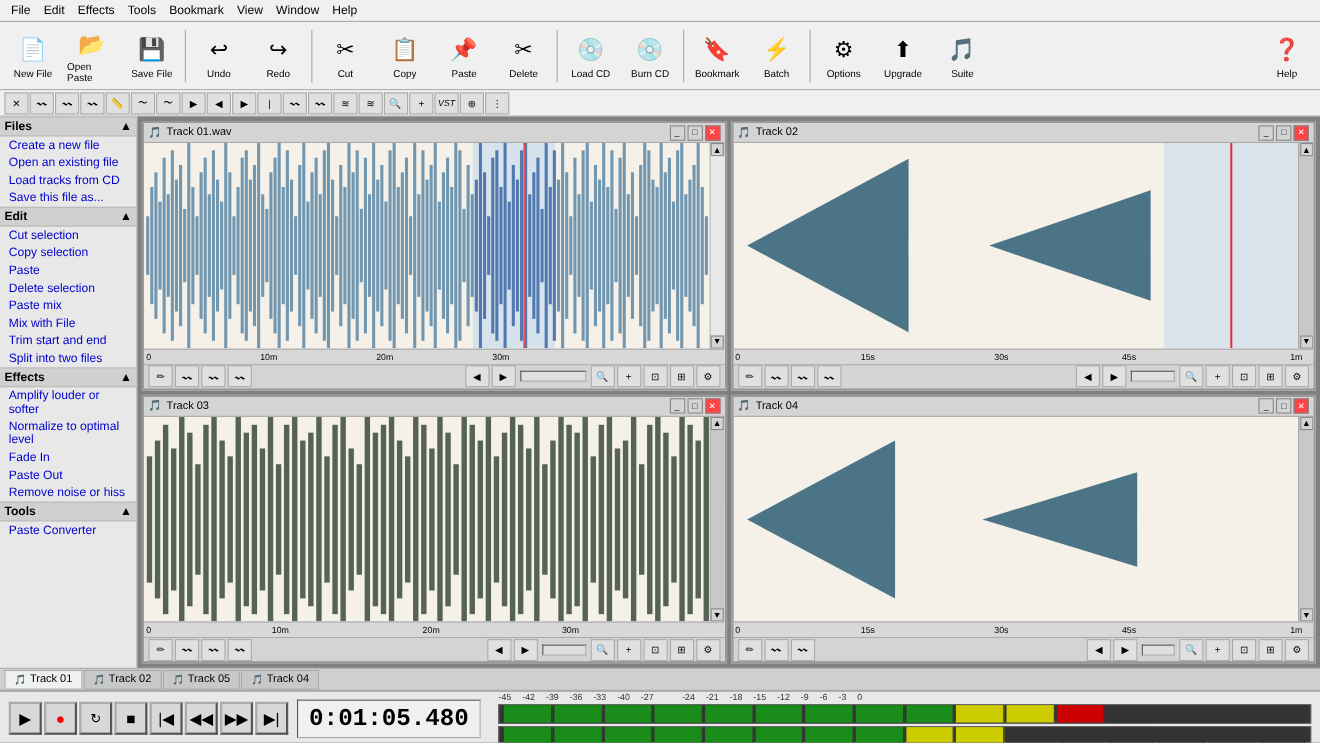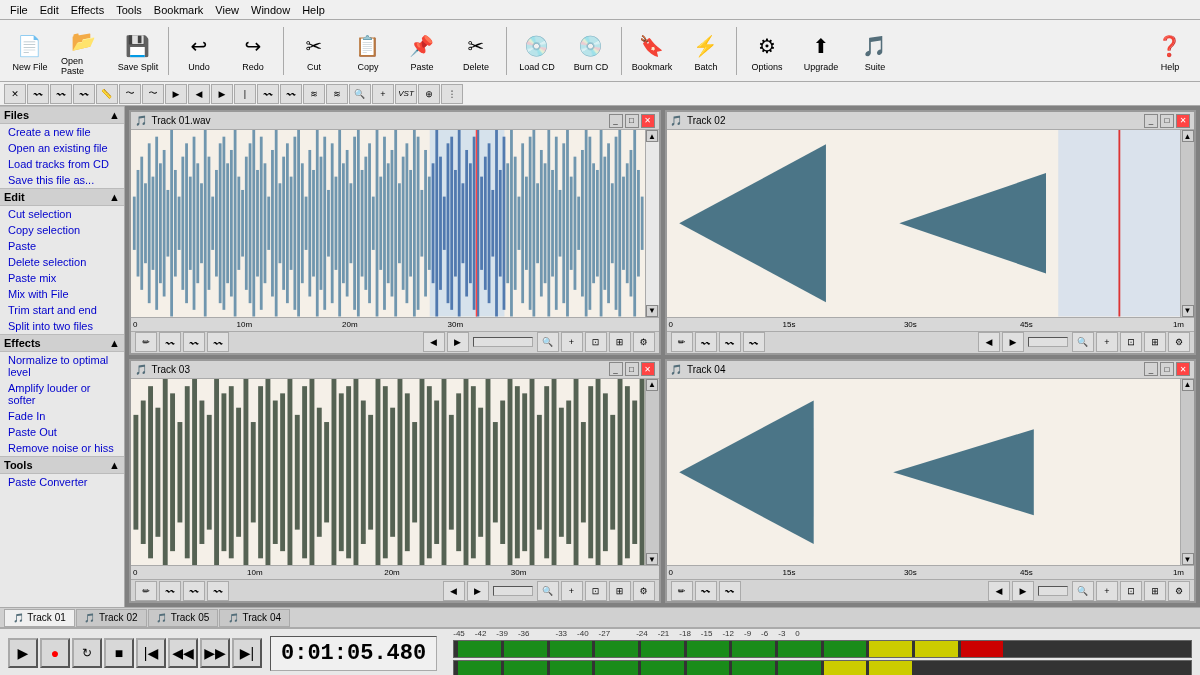--- a/index.html
+++ b/index.html
@@ -79,21 +79,21 @@
   <div class="toolbar-btn">
     <div class="toolbar-icon">📄</div>
     <span>New File</span>
   </div>
   <div class="toolbar-btn">
     <div class="toolbar-icon">📂</div>
     <span>Open Paste</span>
   </div>
   <div class="toolbar-btn">
     <div class="toolbar-icon">💾</div>
-    <span>Save Split</span>
+    <span>Save File</span>
   </div>
   <div class="toolbar-separator"></div>
   <div class="toolbar-btn">
     <div class="toolbar-icon">↩</div>
     <span>Undo</span>
   </div>
   <div class="toolbar-btn">
     <div class="toolbar-icon">↪</div>
     <span>Redo</span>
   </div>
@@ -197,22 +197,22 @@
     <div class="sidebar-item">Delete selection</div>
     <div class="sidebar-item">Paste mix</div>
     <div class="sidebar-item">Mix with File</div>
     <div class="sidebar-item">Trim start and end</div>
     <div class="sidebar-item">Split into two files</div>
 
     <div class="sidebar-section-header">
       <span>Effects</span>
       <span>▲</span>
     </div>
+    <div class="sidebar-item">Amplify louder or softer</div>
     <div class="sidebar-item">Normalize to optimal level</div>
-    <div class="sidebar-item">Amplify louder or softer</div>
     <div class="sidebar-item">Fade In</div>
     <div class="sidebar-item">Paste Out</div>
     <div class="sidebar-item">Remove noise or hiss</div>
 
     <div class="sidebar-section-header">
       <span>Tools</span>
       <span>▲</span>
     </div>
     <div class="sidebar-item">Paste Converter</div>
   </div>
@@ -666,21 +666,21 @@
     <div class="transport-btn">▶|</div>
   </div>
   <div class="big-time">0:01:05.480</div>
 
   <div style="flex:1; display:flex; flex-direction:column; gap:2px; margin-left:8px;">
     <div style="display:flex; align-items:center; gap:2px; font-size:8px; color:#333;">
       <span>-45</span>
       <span style="margin-left:8px;">-42</span>
       <span style="margin-left:8px;">-39</span>
       <span style="margin-left:8px;">-36</span>
-      <span style="margin-left:24px;">-33</span>
+      <span style="margin-left:8px;">-33</span>
       <span style="margin-left:8px;">-40</span>
       <span style="margin-left:8px;">-27</span>
       <span style="margin-left:24px;">-24</span>
       <span style="margin-left:8px;">-21</span>
       <span style="margin-left:8px;">-18</span>
       <span style="margin-left:8px;">-15</span>
       <span style="margin-left:8px;">-12</span>
       <span style="margin-left:8px;">-9</span>
       <span style="margin-left:8px;">-6</span>
       <span style="margin-left:8px;">-3</span>

